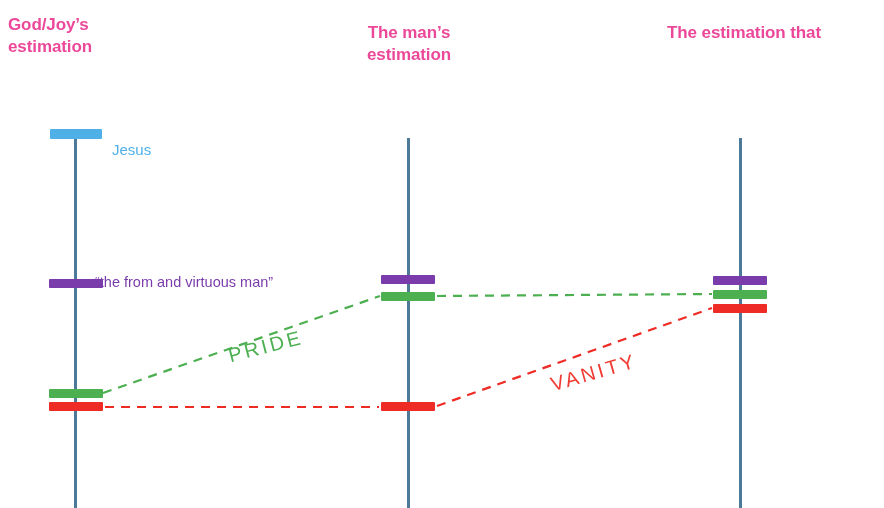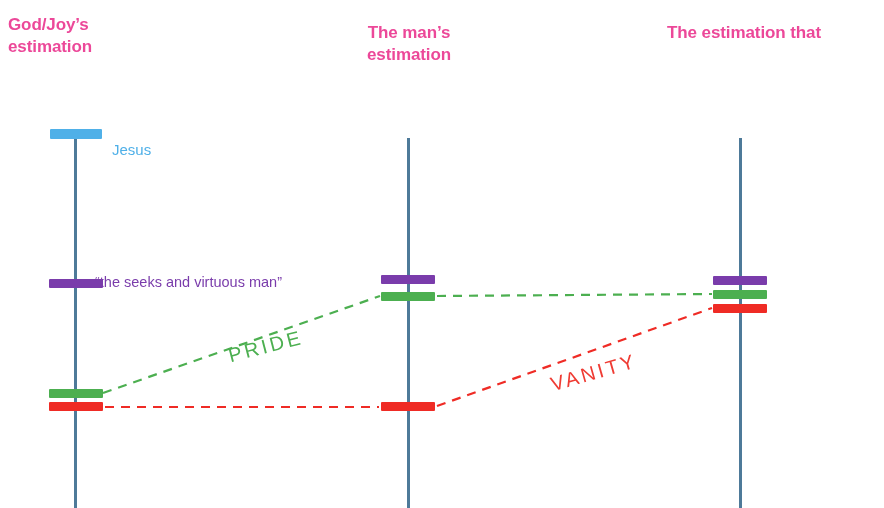--- a/index.html
+++ b/index.html
@@ -147,18 +147,18 @@
 
   <div class="marker purple" id="m2-purple"></div>
   <div class="marker green" id="m2-green"></div>
   <div class="marker red" id="m2-red"></div>
 
   <div class="marker purple" id="m3-purple"></div>
   <div class="marker green" id="m3-green"></div>
   <div class="marker red" id="m3-red"></div>
 
   <div class="marker-label" id="label-jesus">Jesus</div>
-  <div class="marker-label" id="label-wise">“the seeks and virtuous man”</div>
+  <div class="marker-label" id="label-wise">“the from and virtuous man”</div>
 
   <div class="conn-label" id="label-pride">PRIDE</div>
   <div class="conn-label" id="label-vanity">VANITY</div>
 
 </div>
 
 </body></html>

